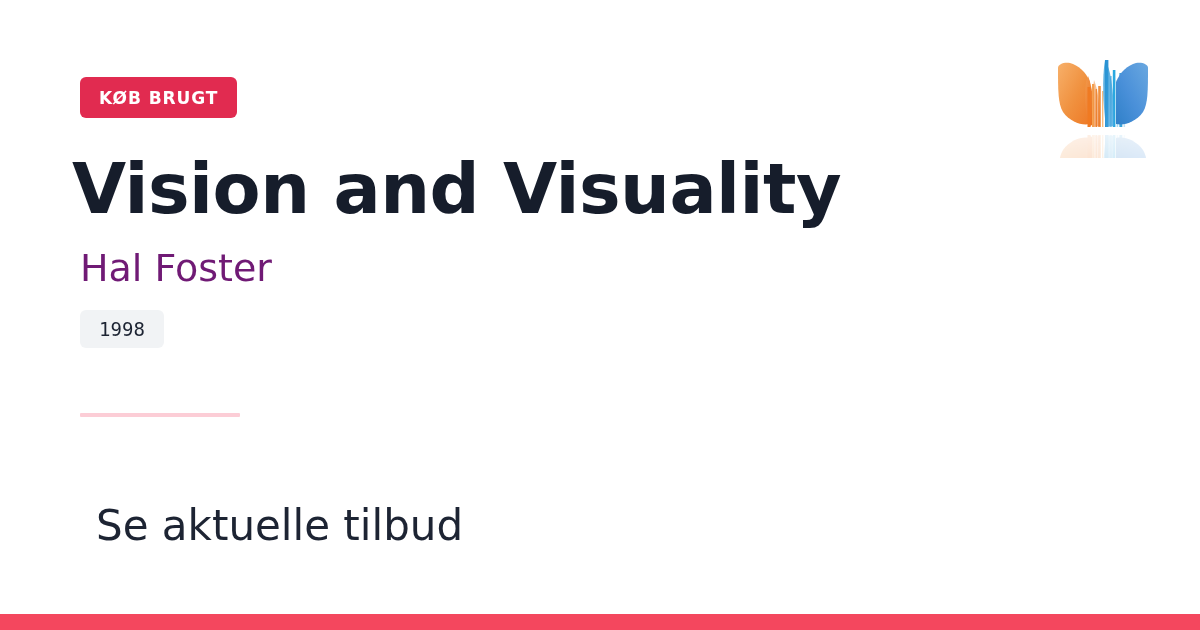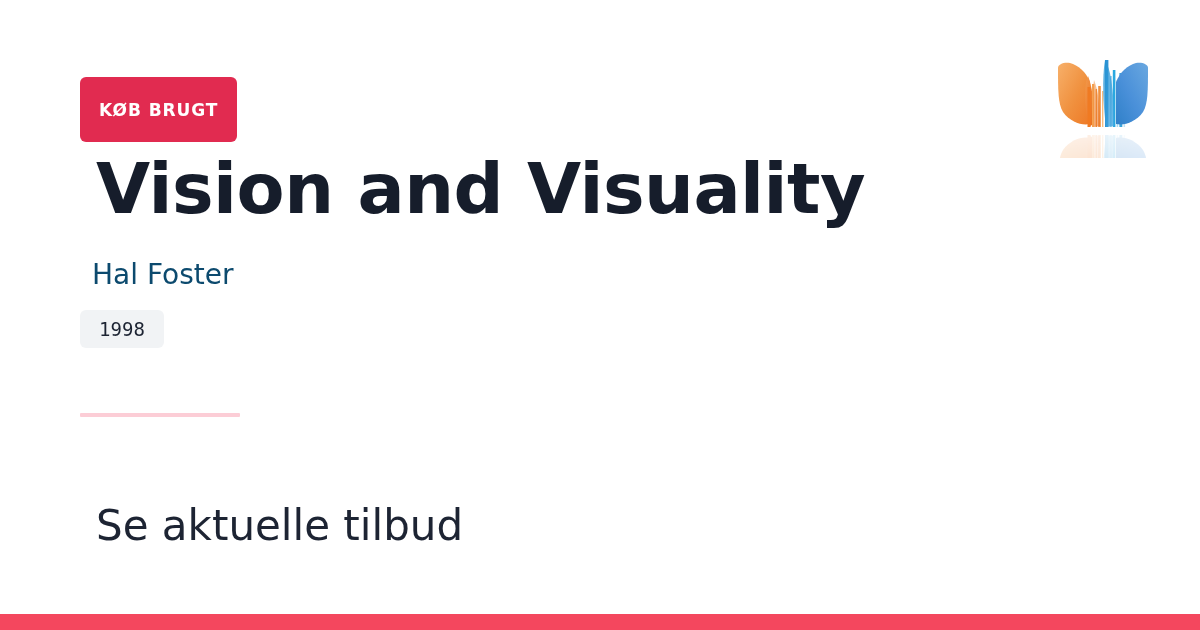--- a/index.html
+++ b/index.html
@@ -22,60 +22,60 @@
     background: #ffffff;
     box-sizing: border-box;
   }
 
   
   .badge {
     position: absolute;
     left: 80px;
     top: 77px;
     height: 33px;
-    padding: 16px 19px;
+    padding: 4px 19px;
     display: inline-flex;
     align-items: center;
     justify-content: center;
     background: #e12b50;
     color: #ffffff;
     border-radius: 6px;
     font-size: 17px;
     font-weight: bold;
     letter-spacing: 0.9px;
     text-transform: uppercase;
     white-space: nowrap;
     font-family: "DejaVu Sans", "Liberation Sans", sans-serif;
   }
 
   
   .title {
     position: absolute;
-    left: 96px;
+    left: 72px;
     top: 154px;
     margin: 0;
     font-size: 70px;
     font-weight: bold;
     line-height: 1.0;
     color: #161d2b;
     letter-spacing: -0.5px;
     font-family: "DejaVu Sans", "Liberation Sans", sans-serif;
     white-space: nowrap;
   }
 
   
   .author {
     position: absolute;
     left: 80px;
     top: 246px;
-    margin: 12px;
-    font-size: 28px;
+    margin: 0;
+    font-size: 38px;
     font-weight: normal;
     line-height: 1.2;
-    color: #0c4a6e;
+    color: #701a75;
     font-family: "DejaVu Sans", "Liberation Sans", sans-serif;
     white-space: nowrap;
   }
 
   
   .year-chip {
     position: absolute;
     left: 80px;
     top: 310px;
     height: 38px;

